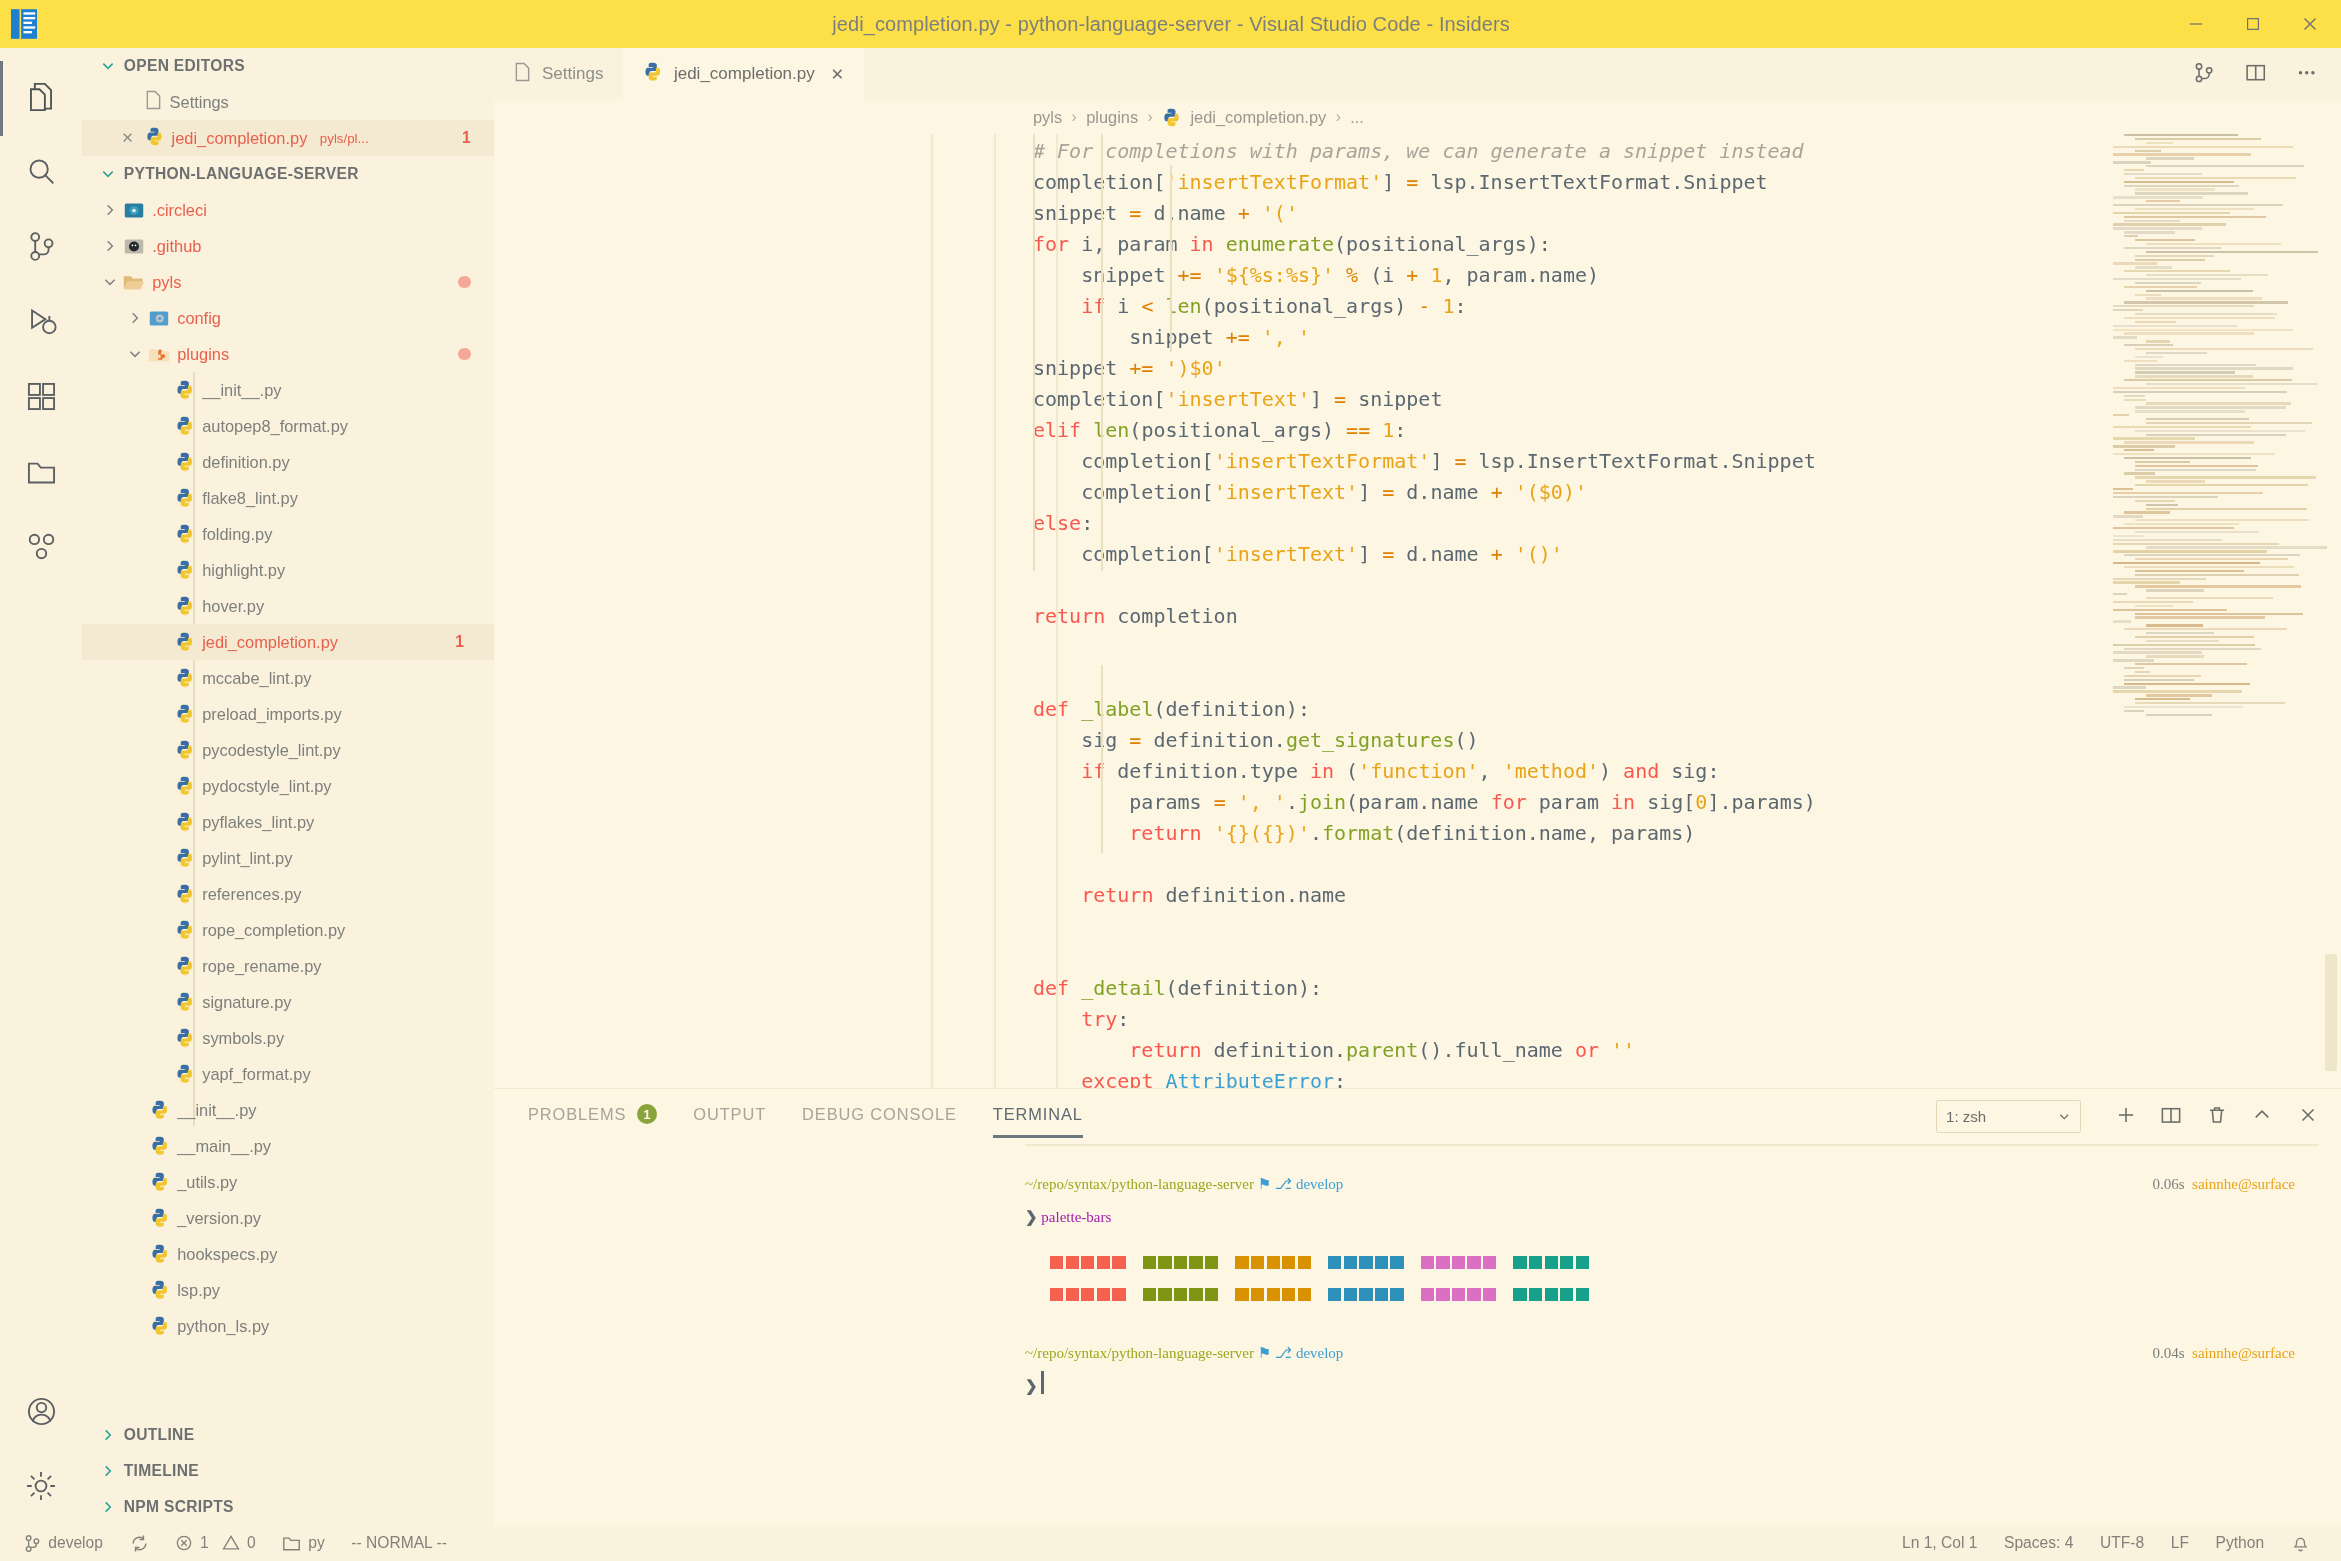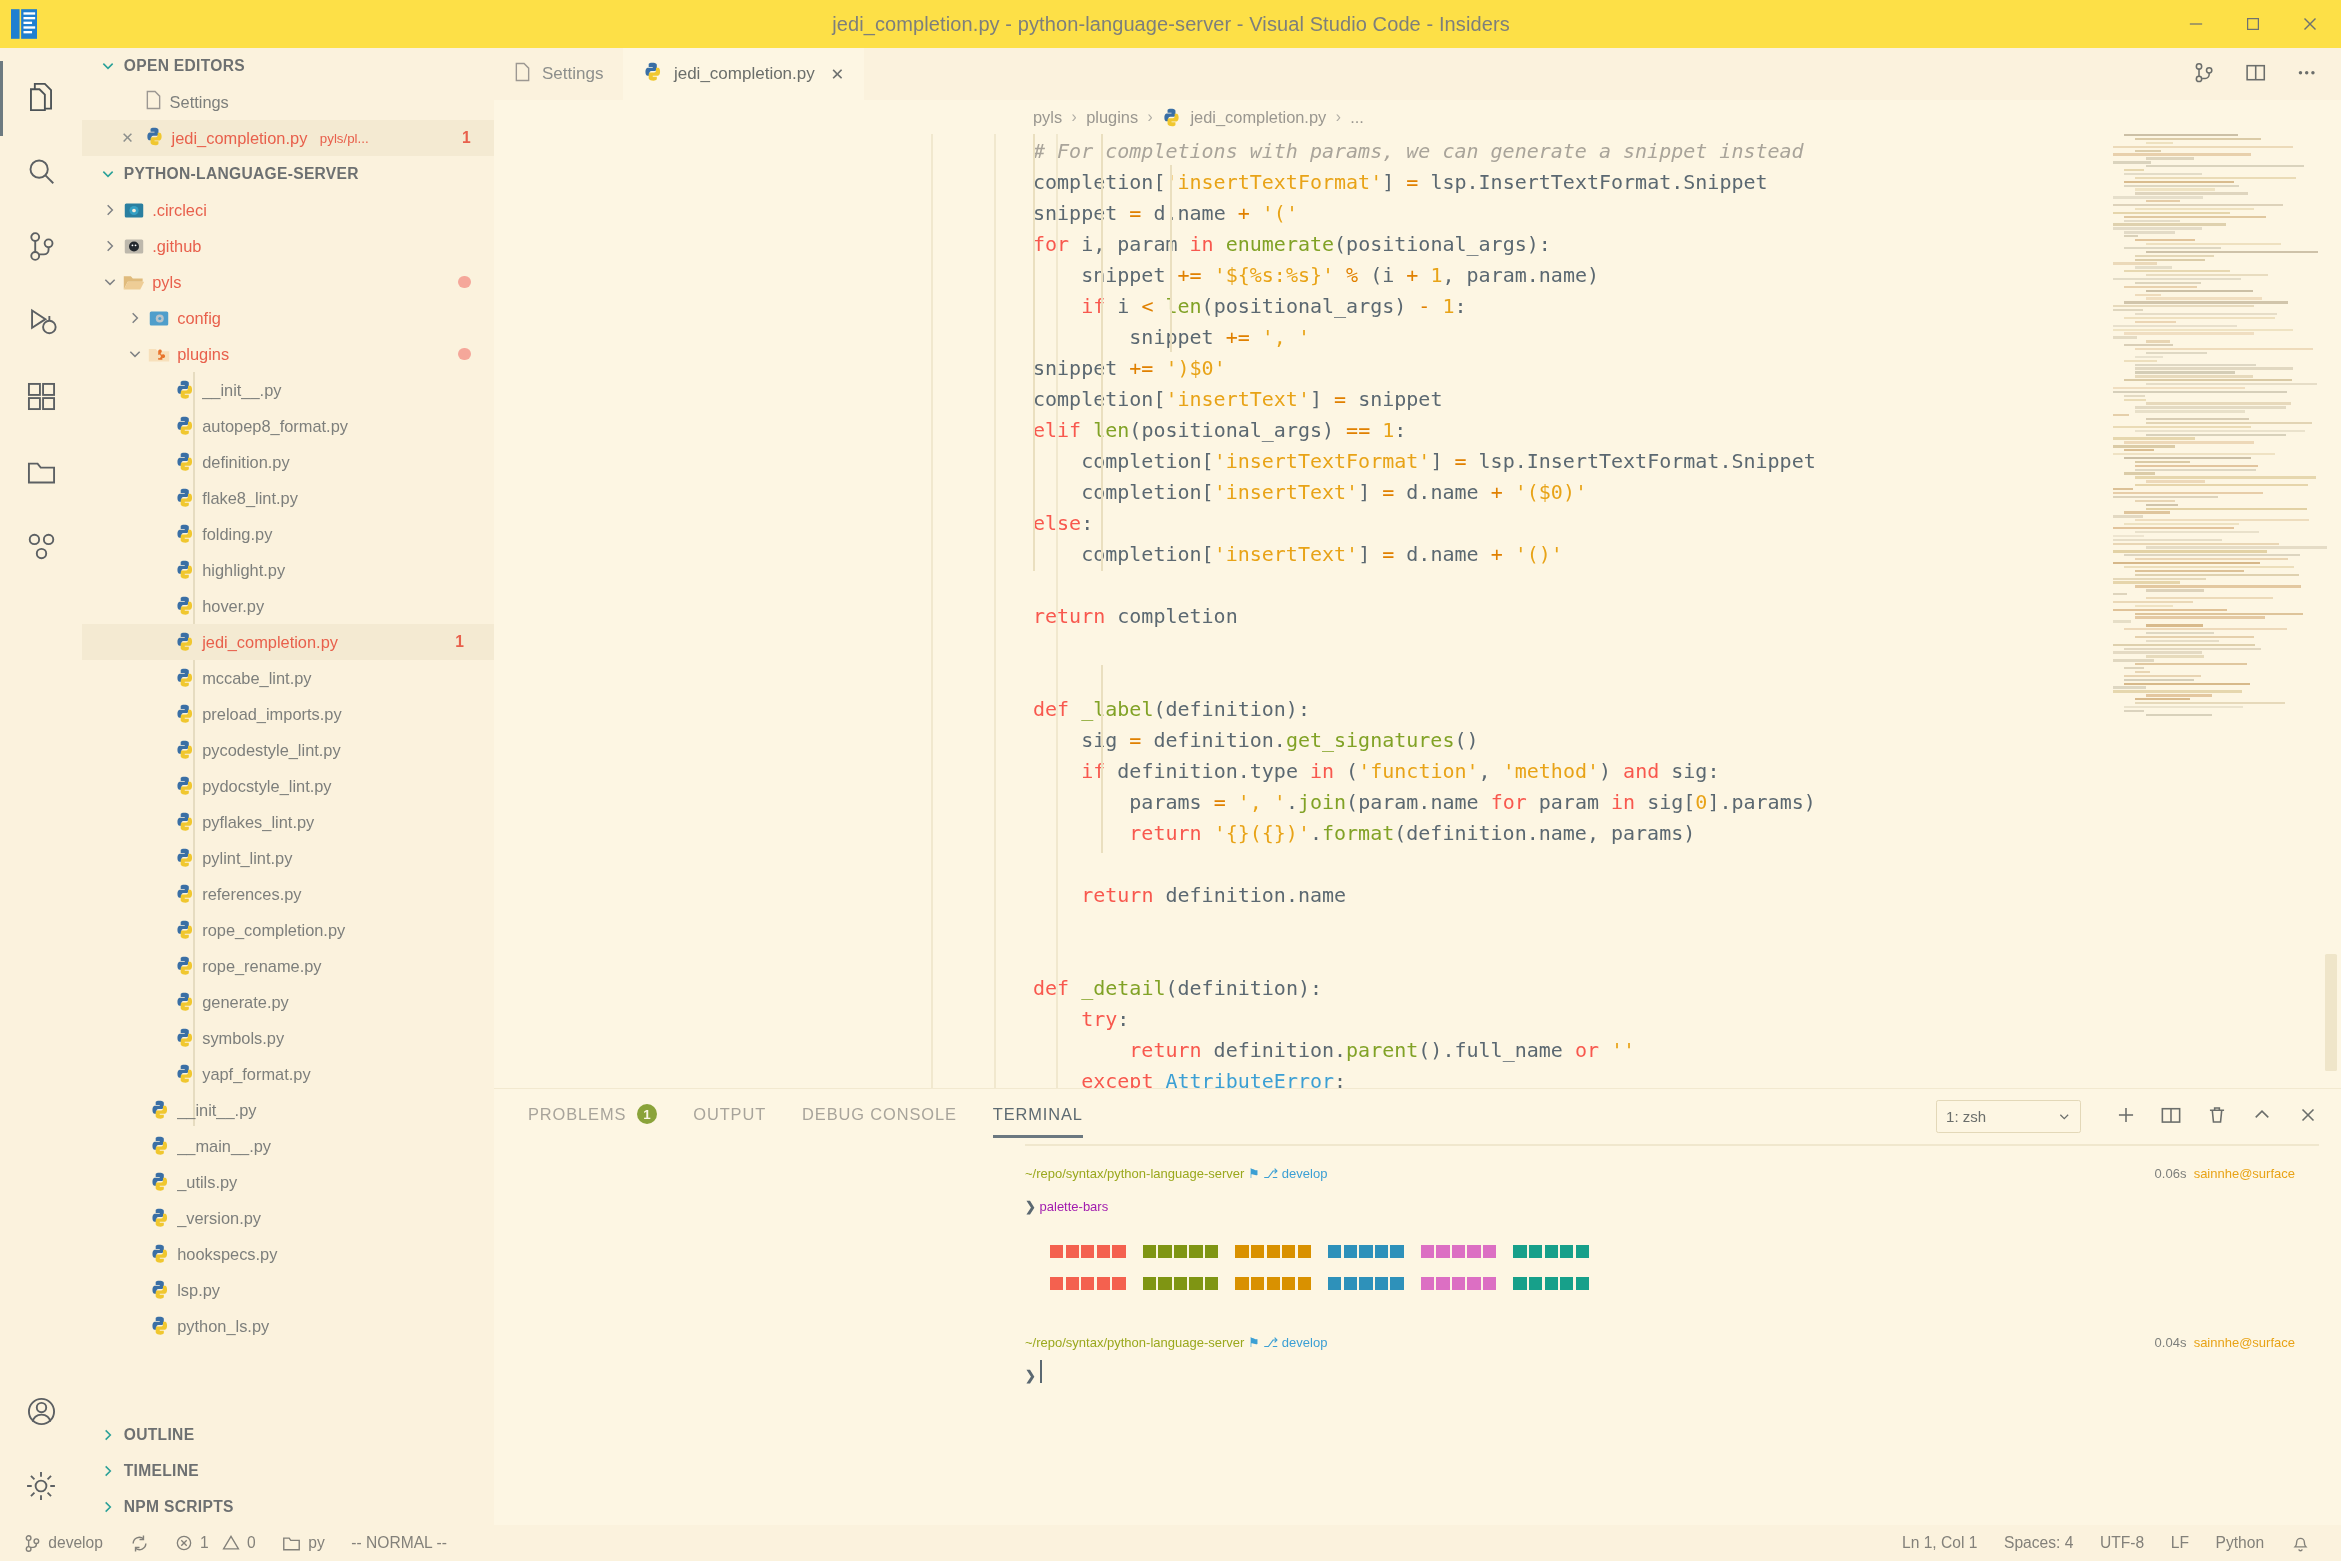--- a/index.html
+++ b/index.html
@@ -151,22 +151,22 @@
   .ptab .pbadge { background:#8aa33a; color:#fbf6e6; border-radius:50%; width:20px; height:20px; display:inline-flex; align-items:center; justify-content:center; font-size:13.3px; font-weight:bold;}
   .panel-actions { margin-left:auto; display:flex; align-items:center; gap:23.4px; padding-right:23.4px; color:#6b6e6b;}
   .term-select {
     width: 145px; height: 33px; border:0.8px solid #e3d8b8; background:#fdf6e3; border-radius:2.3px;
     display:flex; align-items:center; padding: 0 9.4px; font-size:15px; color:#6b6e6b; justify-content:space-between;
     margin-right: 11px;
   }
   .sep-line { height:1.6px; background:#f0e7cd; margin: 0 23.4px 0 531px;}
 
   .term {
-    flex:1 1 auto; padding: 11px 0 0 531px; font-family:Liberation Sans, sans-serif;
-    font-size: 13px; line-height: 33px; color:#5b6871; position:relative; min-height:0;
+    flex:1 1 auto; padding: 22px 0 0 531px; font-family:Liberation Serif, serif;
+    font-size: 15px; line-height: 33px; color:#5b6871; position:relative; min-height:0;
   }
   .tline { white-space: pre; }
   .t-path { color:#9aa81d; }
   .t-branch { color:#3b9fd4; }
   .t-glyph { color:#3b9fd4; }
   .t-time { color:#7d7f7c; }
   .t-user { color:#e8a317; }
   .t-prompt { color:#5b6871; font-weight:bold;}
   .t-cmd { color:#a21caf; }
   .t-right { position:absolute; right: 47px; }
@@ -603,21 +603,21 @@
             <span class="label">rope_rename.py</span>
           </div>
           <div class="tree-row" style="padding-left: 67px;">
             <span class="twisty"></span>
             <span class="ficon">
               <svg width="19.5" height="19.5" viewBox="0 0 24 24">
                 <path d="M11 1 c-4 0-4 2-4 2 v3 h5 v1 H6 s-3 0-3 5 c0 5 2.6 4.8 2.6 4.8 H8 v-3.2 s-.1-2.6 2.5-2.6 h4.1 s2.4 .1 2.4-2.3 V3.6 S17.4 1 11 1 z" fill="#3a6fa5"></path>
                 <path d="M13 23 c4 0 4-2 4-2 v-3 h-5 v-1 h6 s3 0 3-5 c0-5-2.6-4.8-2.6-4.8 H16 v3.2 s.1 2.6-2.5 2.6 H9.4 s-2.4-.1-2.4 2.3 v4.1 S6.6 23 13 23 z" fill="#f0c72f"></path>
               </svg>
             </span>
-            <span class="label">generate.py</span>
+            <span class="label">signature.py</span>
           </div>
           <div class="tree-row" style="padding-left: 67px;">
             <span class="twisty"></span>
             <span class="ficon">
               <svg width="19.5" height="19.5" viewBox="0 0 24 24">
                 <path d="M11 1 c-4 0-4 2-4 2 v3 h5 v1 H6 s-3 0-3 5 c0 5 2.6 4.8 2.6 4.8 H8 v-3.2 s-.1-2.6 2.5-2.6 h4.1 s2.4 .1 2.4-2.3 V3.6 S17.4 1 11 1 z" fill="#3a6fa5"></path>
                 <path d="M13 23 c4 0 4-2 4-2 v-3 h-5 v-1 h6 s3 0 3-5 c0-5-2.6-4.8-2.6-4.8 H16 v3.2 s.1 2.6-2.5 2.6 H9.4 s-2.4-.1-2.4 2.3 v4.1 S6.6 23 13 23 z" fill="#f0c72f"></path>
               </svg>
             </span>
             <span class="label">symbols.py</span>

